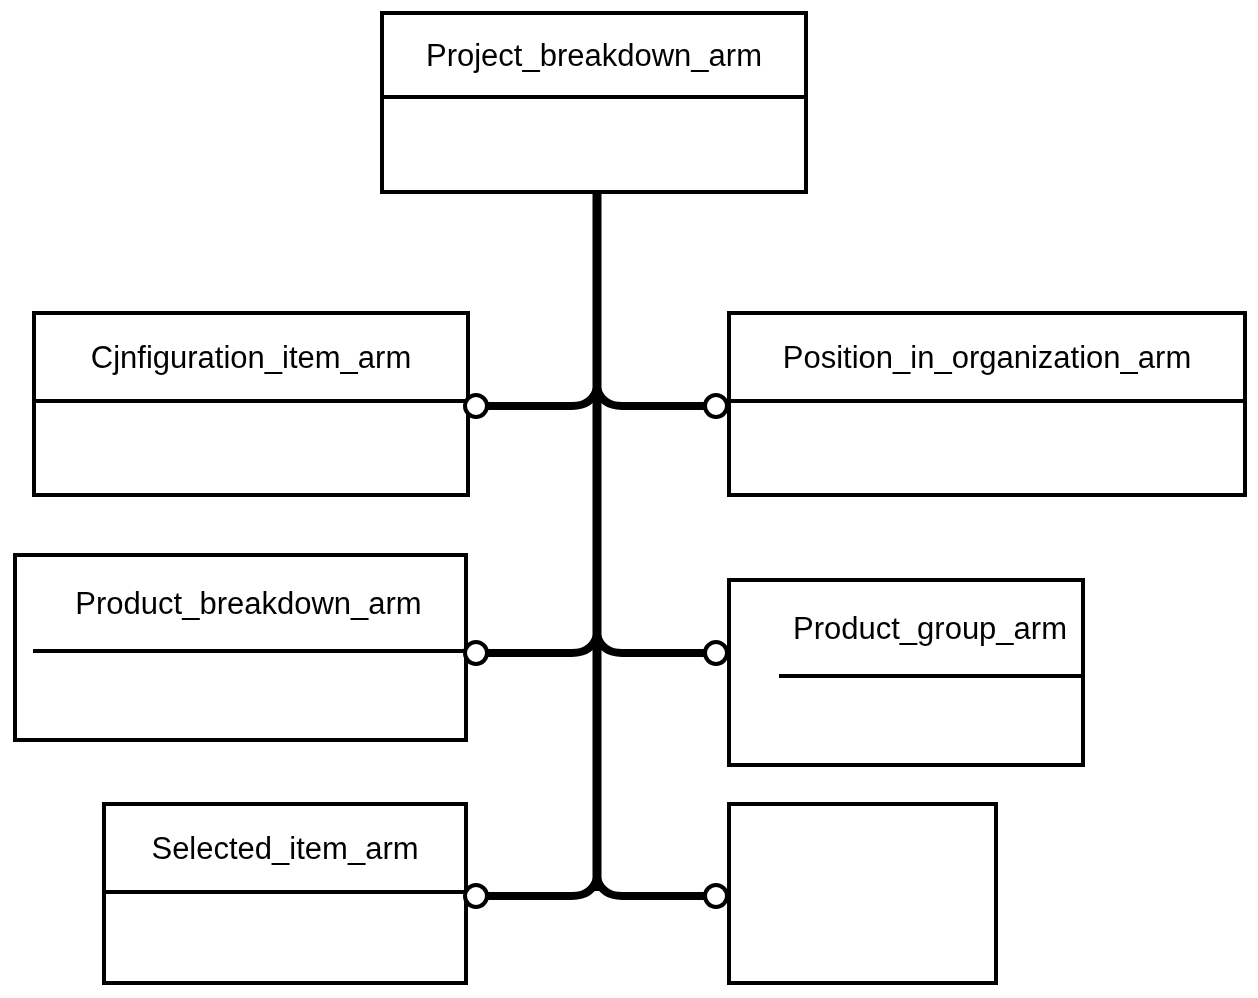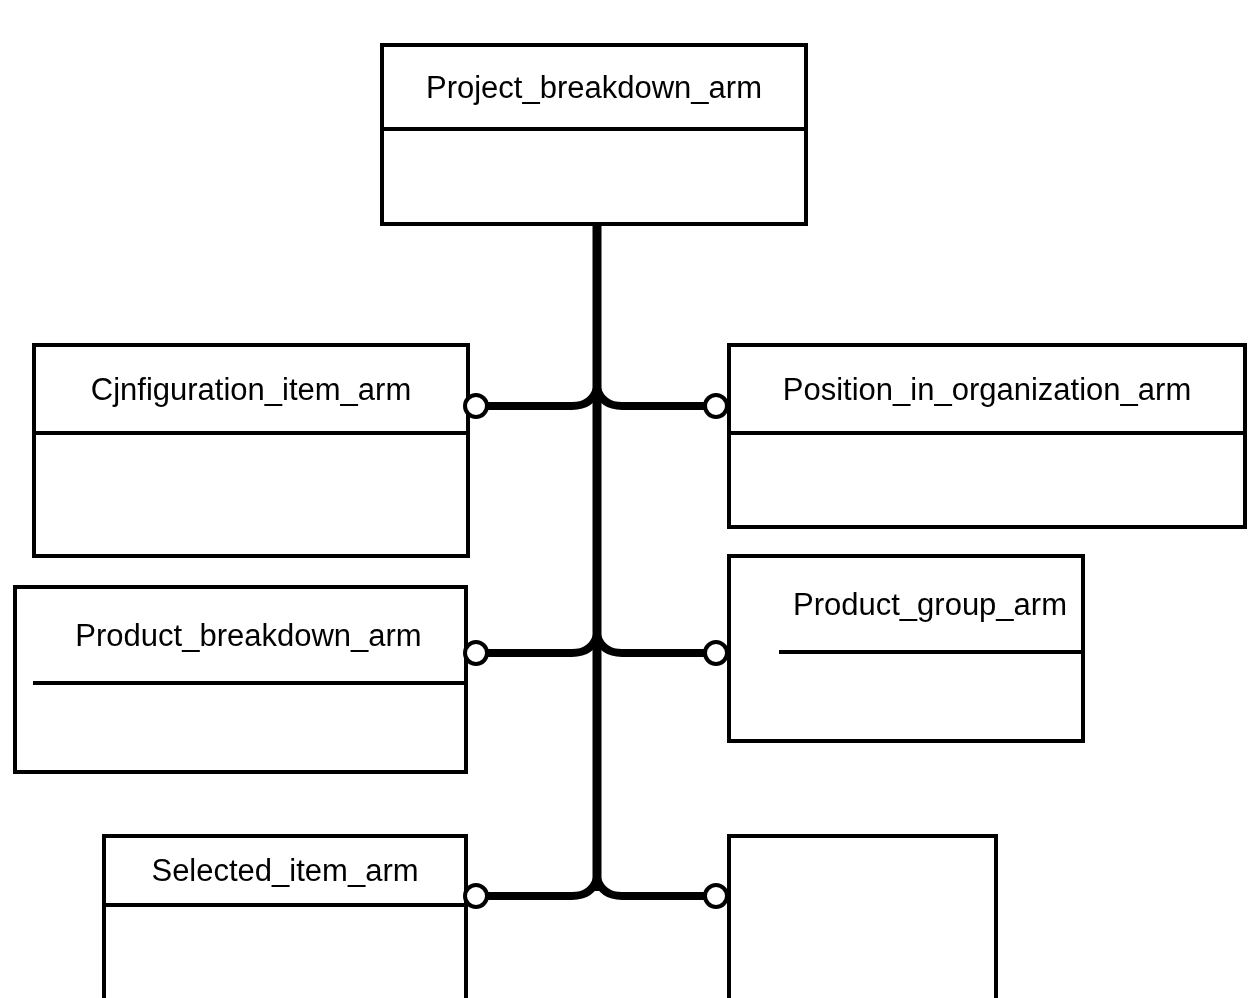--- a/index.html
+++ b/index.html
@@ -27,21 +27,20 @@
     pointer-events: none;
   }
   .entity-box {
     position: absolute;
     box-sizing: border-box;
     background: #ffffff;
     border: 4px solid #000000;
     display: flex;
     flex-direction: column;
     z-index: 5;
-    margin-top: 32px;
   }
   .entity-title-row {
     box-sizing: border-box;
     border-bottom: 4px solid #000000;
     display: flex;
     align-items: center;
     justify-content: center;
     overflow: hidden;
     white-space: nowrap;
   }
@@ -91,50 +90,50 @@
     </g>
   </svg>
 
   <div class="entity-box" style="left:380px; top:11px; width:428px; height:183px;">
     <div class="entity-title-row" style="height:84px;">
       <span class="entity-title">Project_breakdown_arm</span>
     </div>
     <div class="entity-attr-row"></div>
   </div>
 
-  <div class="entity-box" style="left:32px; top:311px; width:438px; height:215px;">
+  <div class="entity-box" style="left:32px; top:311px; width:438px; height:186px;">
     <div class="entity-title-row" style="height:88px;">
       <span class="entity-title">Cjnfiguration_item_arm</span>
     </div>
     <div class="entity-attr-row"></div>
   </div>
 
   <div class="entity-box" style="left:727px; top:311px; width:520px; height:186px;">
     <div class="entity-title-row" style="height:88px;">
       <span class="entity-title">Position_in_organization_arm</span>
     </div>
     <div class="entity-attr-row"></div>
   </div>
 
   <div class="entity-box" style="left:13px; top:553px; width:455px; height:189px;padding-left:16px;">
     <div class="entity-title-row" style="height:96px;">
       <span class="entity-title">Product_breakdown_arm</span>
     </div>
     <div class="entity-attr-row"></div>
   </div>
 
-  <div class="entity-box" style="left:727px; top:522px; width:358px; height:189px;padding-left:48px;">
+  <div class="entity-box" style="left:727px; top:578px; width:358px; height:189px;padding-left:48px;">
     <div class="entity-title-row" style="height:96px;">
       <span class="entity-title">Product_group_arm</span>
     </div>
     <div class="entity-attr-row"></div>
   </div>
 
   <div class="entity-box" style="left:102px; top:802px; width:366px; height:183px;">
-    <div class="entity-title-row" style="height:69px;">
+    <div class="entity-title-row" style="height:88px;">
       <span class="entity-title">Selected_item_arm</span>
     </div>
     <div class="entity-attr-row"></div>
   </div>
 
   <div class="entity-box" style="left:727px; top:802px; width:271px; height:183px;">
     <div class="entity-attr-row"></div>
   </div>
 
   <div class="port-circle" style="left:463px; top:393px;"></div>

